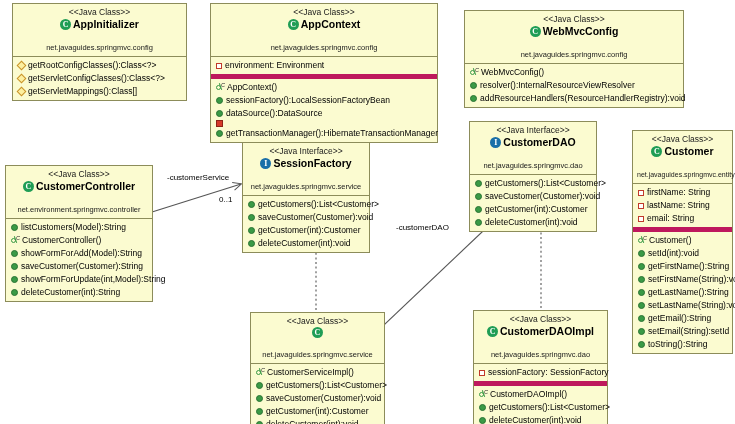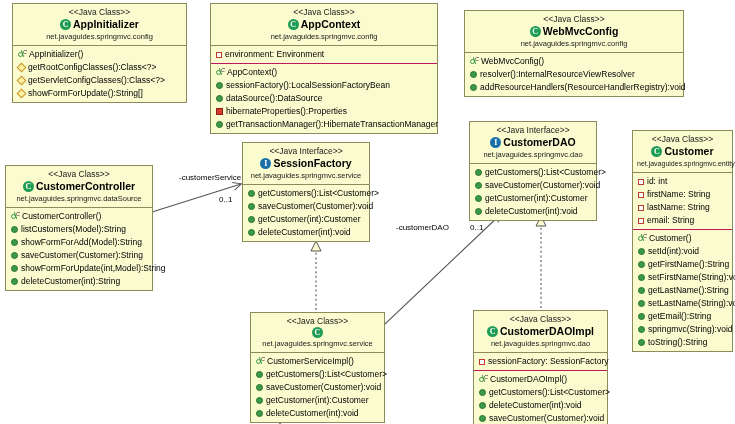--- a/index.html
+++ b/index.html
@@ -52,25 +52,25 @@
     font-size: 10.5px;
     font-weight: bold;
     color: #000;
     white-space: nowrap;
   }
   .pkg {
     font-size: 7.5px;
     color: #1a1a1a;
     line-height: 10px;
     white-space: nowrap;
-    margin-top: 1px;
+    margin-top: 12px;
   }
   .uml-section {
     padding: 2px 0 2px 0;
-    border-bottom: 1px solid #be185d;
+    border-bottom: 5px solid #be185d;
   }
   .uml-section.last { border-bottom: none; }
   .member {
     display: flex;
     align-items: center;
     gap: 3px;
     font-size: 8.5px;
     line-height: 13px;
     color: #000;
     padding-left: 4px;
@@ -193,52 +193,46 @@
 
     <g>
       <path d="M316,310 L316,241" fill="none" stroke="#555" stroke-width="1.1" stroke-dasharray="2,2.6" marker-end="url(#hollowTri)"></path>
     </g>
 
     <g>
       <path d="M541,308 L541,216" fill="none" stroke="#555" stroke-width="1.1" stroke-dasharray="2,2.6" marker-end="url(#hollowTri)"></path>
     </g>
   </svg>
 
-  <div class="edge-label" style="left:167px; top:173px;margin-left:12px;">-customerService</div>
+  <div class="edge-label" style="left:167px; top:173px;">-customerService</div>
   <div class="edge-label" style="left:219px; top:195px;">0..1</div>
   <div class="edge-label" style="left:396px; top:223px;">-customerDAO</div>
   <div class="edge-label" style="left:470px; top:223px;">0..1</div>
 
   <div class="uml-box" style="left:12px; top:3px; width:175px;">
     <div class="uml-header">
       <div class="stereotype">&lt;&lt;Java Class&gt;&gt;</div>
       <div class="title-row">
         <span class="ic-class-c">C</span>
         <span class="class-name">AppInitializer</span>
       </div>
       <div class="pkg">net.javaguides.springmvc.config</div>
     </div>
     <div class="uml-section last">
       <div class="member">
-        <span class="ic ic-ctor">
-            <span class="sup">C</span>
-          </span>
-        <span>AppInitializer()</span>
-      </div>
-      <div class="member">
         <span class="ic ic-prot"></span>
         <span>getRootConfigClasses():Class&lt;?&gt;</span>
       </div>
       <div class="member">
         <span class="ic ic-prot"></span>
         <span>getServletConfigClasses():Class&lt;?&gt;</span>
       </div>
       <div class="member">
         <span class="ic ic-prot"></span>
-        <span>showFormForUpdate():String[]</span>
+        <span>getServletMappings():Class[]</span>
       </div>
     </div>
   </div>
 
   <div class="uml-box" style="left:210px; top:3px; width:228px;">
     <div class="uml-header">
       <div class="stereotype">&lt;&lt;Java Class&gt;&gt;</div>
       <div class="title-row">
         <span class="ic-class-c">C</span>
         <span class="class-name">AppContext</span>
@@ -261,21 +255,20 @@
       <div class="member">
         <span class="ic ic-pub"></span>
         <span>sessionFactory():LocalSessionFactoryBean</span>
       </div>
       <div class="member">
         <span class="ic ic-pub"></span>
         <span>dataSource():DataSource</span>
       </div>
       <div class="member">
         <span class="ic ic-priv"></span>
-        <span>hibernateProperties():Properties</span>
       </div>
       <div class="member">
         <span class="ic ic-pub"></span>
         <span>getTransactionManager():HibernateTransactionManager</span>
       </div>
     </div>
   </div>
 
   <div class="uml-box" style="left:464px; top:10px; width:220px;">
     <div class="uml-header">
@@ -304,35 +297,35 @@
     </div>
   </div>
 
   <div class="uml-box" style="left:5px; top:165px; width:148px;">
     <div class="uml-header">
       <div class="stereotype">&lt;&lt;Java Class&gt;&gt;</div>
       <div class="title-row">
         <span class="ic-class-c">C</span>
         <span class="class-name">CustomerController</span>
       </div>
-      <div class="pkg">net.javaguides.springmvc.dataSource</div>
-    </div>
-    <div class="uml-section last">
+      <div class="pkg">net.environment.springmvc.controller</div>
+    </div>
+    <div class="uml-section last">
+      <div class="member">
+        <span class="ic ic-pub"></span>
+        <span>listCustomers(Model):String</span>
+      </div>
       <div class="member">
         <span class="ic ic-ctor">
             <span class="sup">C</span>
           </span>
         <span>CustomerController()</span>
       </div>
       <div class="member">
         <span class="ic ic-pub"></span>
-        <span>listCustomers(Model):String</span>
-      </div>
-      <div class="member">
-        <span class="ic ic-pub"></span>
         <span>showFormForAdd(Model):String</span>
       </div>
       <div class="member">
         <span class="ic ic-pub"></span>
         <span>saveCustomer(Customer):String</span>
       </div>
       <div class="member">
         <span class="ic ic-pub"></span>
         <span>showFormForUpdate(int,Model):String</span>
       </div>
@@ -404,24 +397,20 @@
   <div class="uml-box" style="left:632px; top:130px; width:101px;">
     <div class="uml-header">
       <div class="stereotype">&lt;&lt;Java Class&gt;&gt;</div>
       <div class="title-row">
         <span class="ic-class-c">C</span>
         <span class="class-name">Customer</span>
       </div>
       <div class="pkg" style="font-size:7px;">net.javaguides.springmvc.entity</div>
     </div>
     <div class="uml-section">
-      <div class="member">
-        <span class="ic ic-field"></span>
-        <span>id: int</span>
-      </div>
       <div class="member">
         <span class="ic ic-field"></span>
         <span>firstName: String</span>
       </div>
       <div class="member">
         <span class="ic ic-field"></span>
         <span>lastName: String</span>
       </div>
       <div class="member">
         <span class="ic ic-field"></span>
@@ -454,21 +443,21 @@
       <div class="member">
         <span class="ic ic-pub"></span>
         <span>setLastName(String):void</span>
       </div>
       <div class="member">
         <span class="ic ic-pub"></span>
         <span>getEmail():String</span>
       </div>
       <div class="member">
         <span class="ic ic-pub"></span>
-        <span>springmvc(String):void</span>
+        <span>setEmail(String):setId</span>
       </div>
       <div class="member">
         <span class="ic ic-pub"></span>
         <span>toString():String</span>
       </div>
     </div>
   </div>
 
   <div class="uml-box" style="left:250px; top:312px; width:135px;">
     <div class="uml-header">

